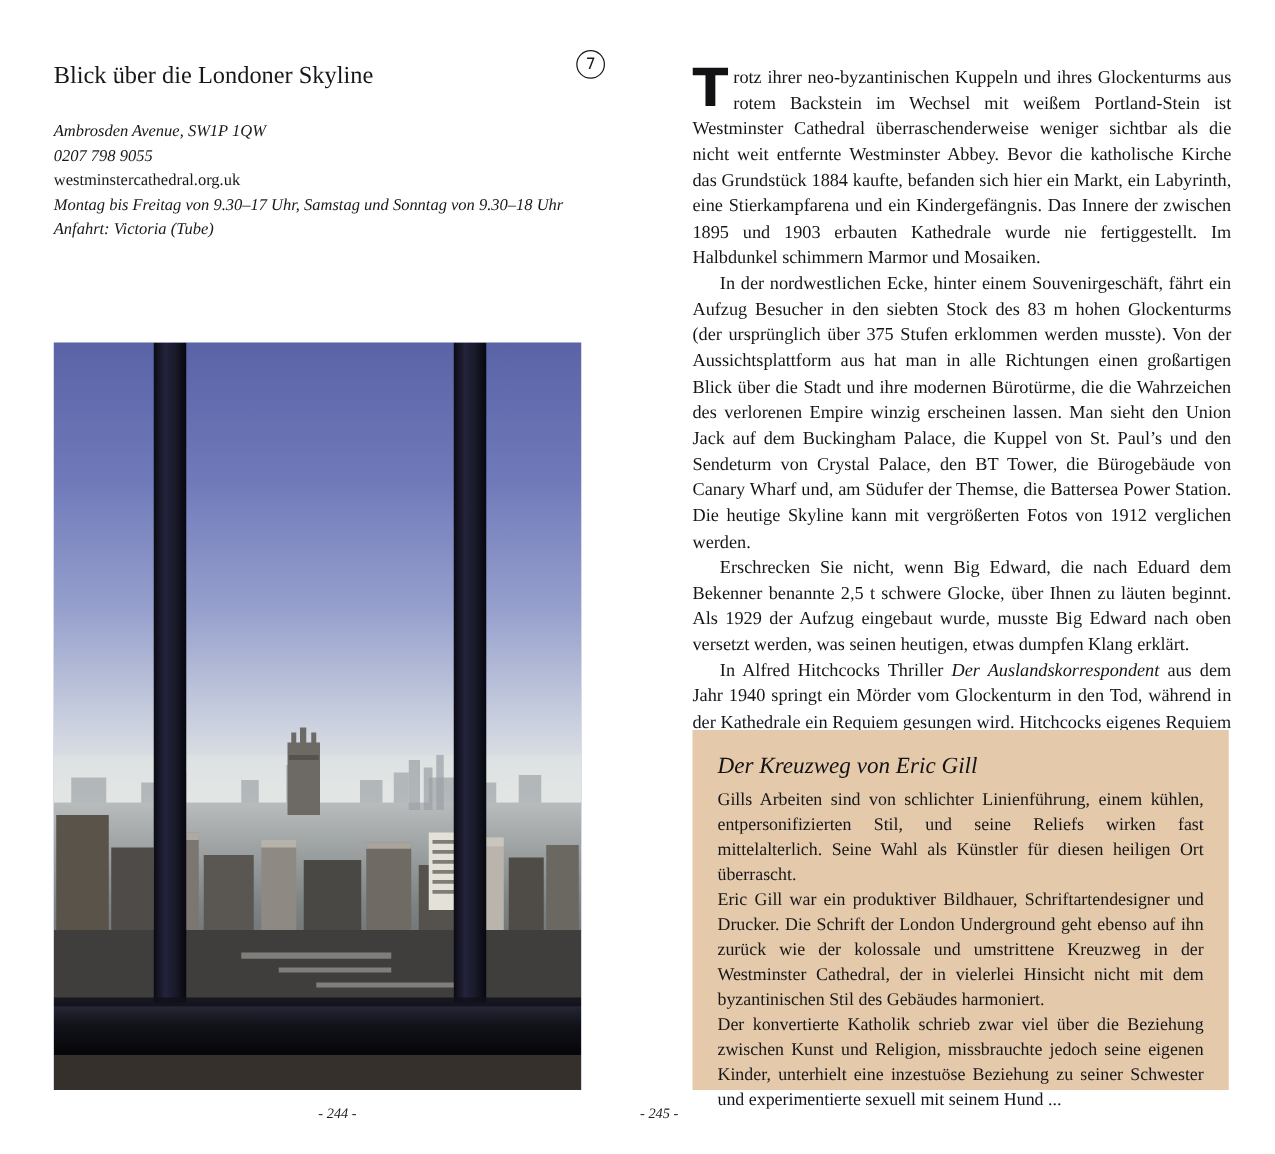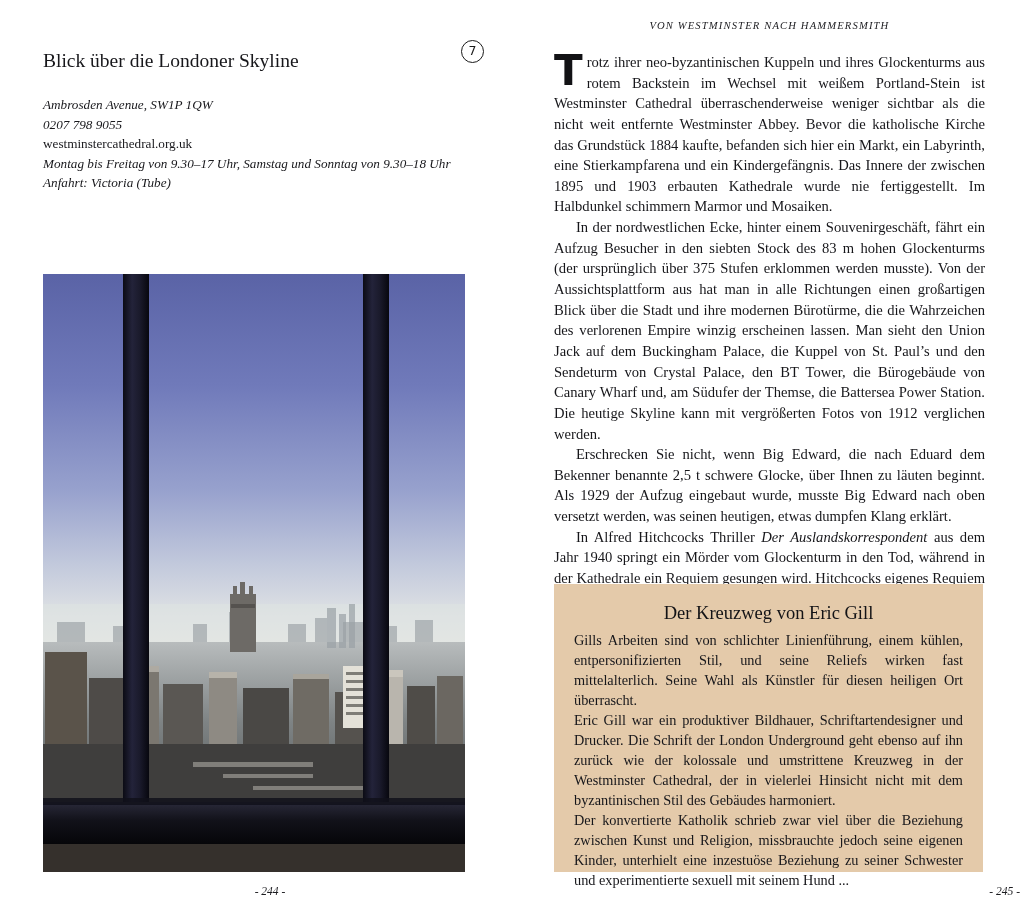--- a/index.html
+++ b/index.html
@@ -144,46 +144,46 @@
     left: 554px;
     top: 584px;
     width: 429px;
     height: 288px;
     background: #e4caaa;
     box-sizing: border-box;
     padding: 18px 20px 14px 20px;
   }
   .sidebar-title {
     font-family: "Liberation Serif", serif;
+    font-style: italic;
     font-size: 18.5px;
     line-height: 1.2;
     margin: 0 0 6px 0;
     color: #131316;
-    text-align: center;
   }
   .sidebar-text {
     font-family: "Liberation Serif", serif;
     font-size: 14.3px;
     line-height: 1.40;
     text-align: justify;
     margin: 0;
     color: #16161a;
   }
 
   
   .folio {
     position: absolute;
     bottom: 26px;
     font-family: "Liberation Serif", serif;
     font-style: italic;
     font-size: 11.5px;
     color: #1c1c20;
   }
   .folio-left  { left: 0; width: 508px; text-align: center; margin-left: 16px; }
-  .folio-right { left: 512px; width: 508px; text-align: right; }
+  .folio-right { left: 512px; width: 508px; text-align: left; }
 </style>
 </head>
 <body>
 
 <div class="page">
 
   <div class="left-col">
     <div class="title-row">
       <span class="section-badge">7</span>
     </div>
@@ -313,21 +313,20 @@
 
       <rect x="0" y="528" width="422" height="42" fill="url(#sillgrad)"></rect>
       <rect x="0" y="524" width="422" height="7" fill="#10101a" opacity="0.85"></rect>
 
       <rect x="0" y="0" width="422" height="598" fill="none"></rect>
     </svg>
   </div>
 
   <div class="folio folio-left">- 244 -</div>
 
-  <div class="running-head">VON WESTMINSTER NACH HAMMERSMITH</div>
 
   <div class="right-col">
 
     <p class="body-text dropcap-para">
       <span class="dropcap">T</span><span>rotz ihrer neo-byzantinischen Kuppeln und ihres Glockenturms aus rotem Backstein im Wechsel mit weißem Portland-Stein ist Westminster Cathedral überraschenderweise weniger sichtbar als die nicht weit entfernte Westminster Abbey. Bevor die katholische Kirche das Grundstück 1884 kaufte, befanden sich hier ein Markt, ein Labyrinth, eine Stierkampfarena und ein Kindergefängnis. Das Innere der zwischen 1895 und 1903 erbauten Kathedrale wurde nie fertiggestellt. Im Halbdunkel schimmern Marmor und Mosaiken.</span>
     </p>
 
     <p class="body-text">In der nordwestlichen Ecke, hinter einem Souvenirgeschäft, fährt ein Aufzug Besucher in den siebten Stock des 83 m hohen Glockenturms (der ursprünglich über 375 Stufen erklommen werden musste). Von der Aussichtsplattform aus hat man in alle Richtungen einen großartigen Blick über die Stadt und ihre modernen Bürotürme, die die Wahrzeichen des verlorenen Empire winzig erscheinen lassen. Man sieht den Union Jack auf dem Buckingham Palace, die Kuppel von St. Paul’s und den Sendeturm von Crystal Palace, den BT Tower, die Bürogebäude von Canary Wharf und, am Südufer der Themse, die Battersea Power Station. Die heutige Skyline kann mit vergrößerten Fotos von 1912 verglichen werden.</p>
 
     <p class="body-text">Erschrecken Sie nicht, wenn Big Edward, die nach Eduard dem Bekenner benannte 2,5 t schwere Glocke, über Ihnen zu läuten beginnt. Als 1929 der Aufzug eingebaut wurde, musste Big Edward nach oben versetzt werden, was seinen heutigen, etwas dumpfen Klang erklärt.</p>

